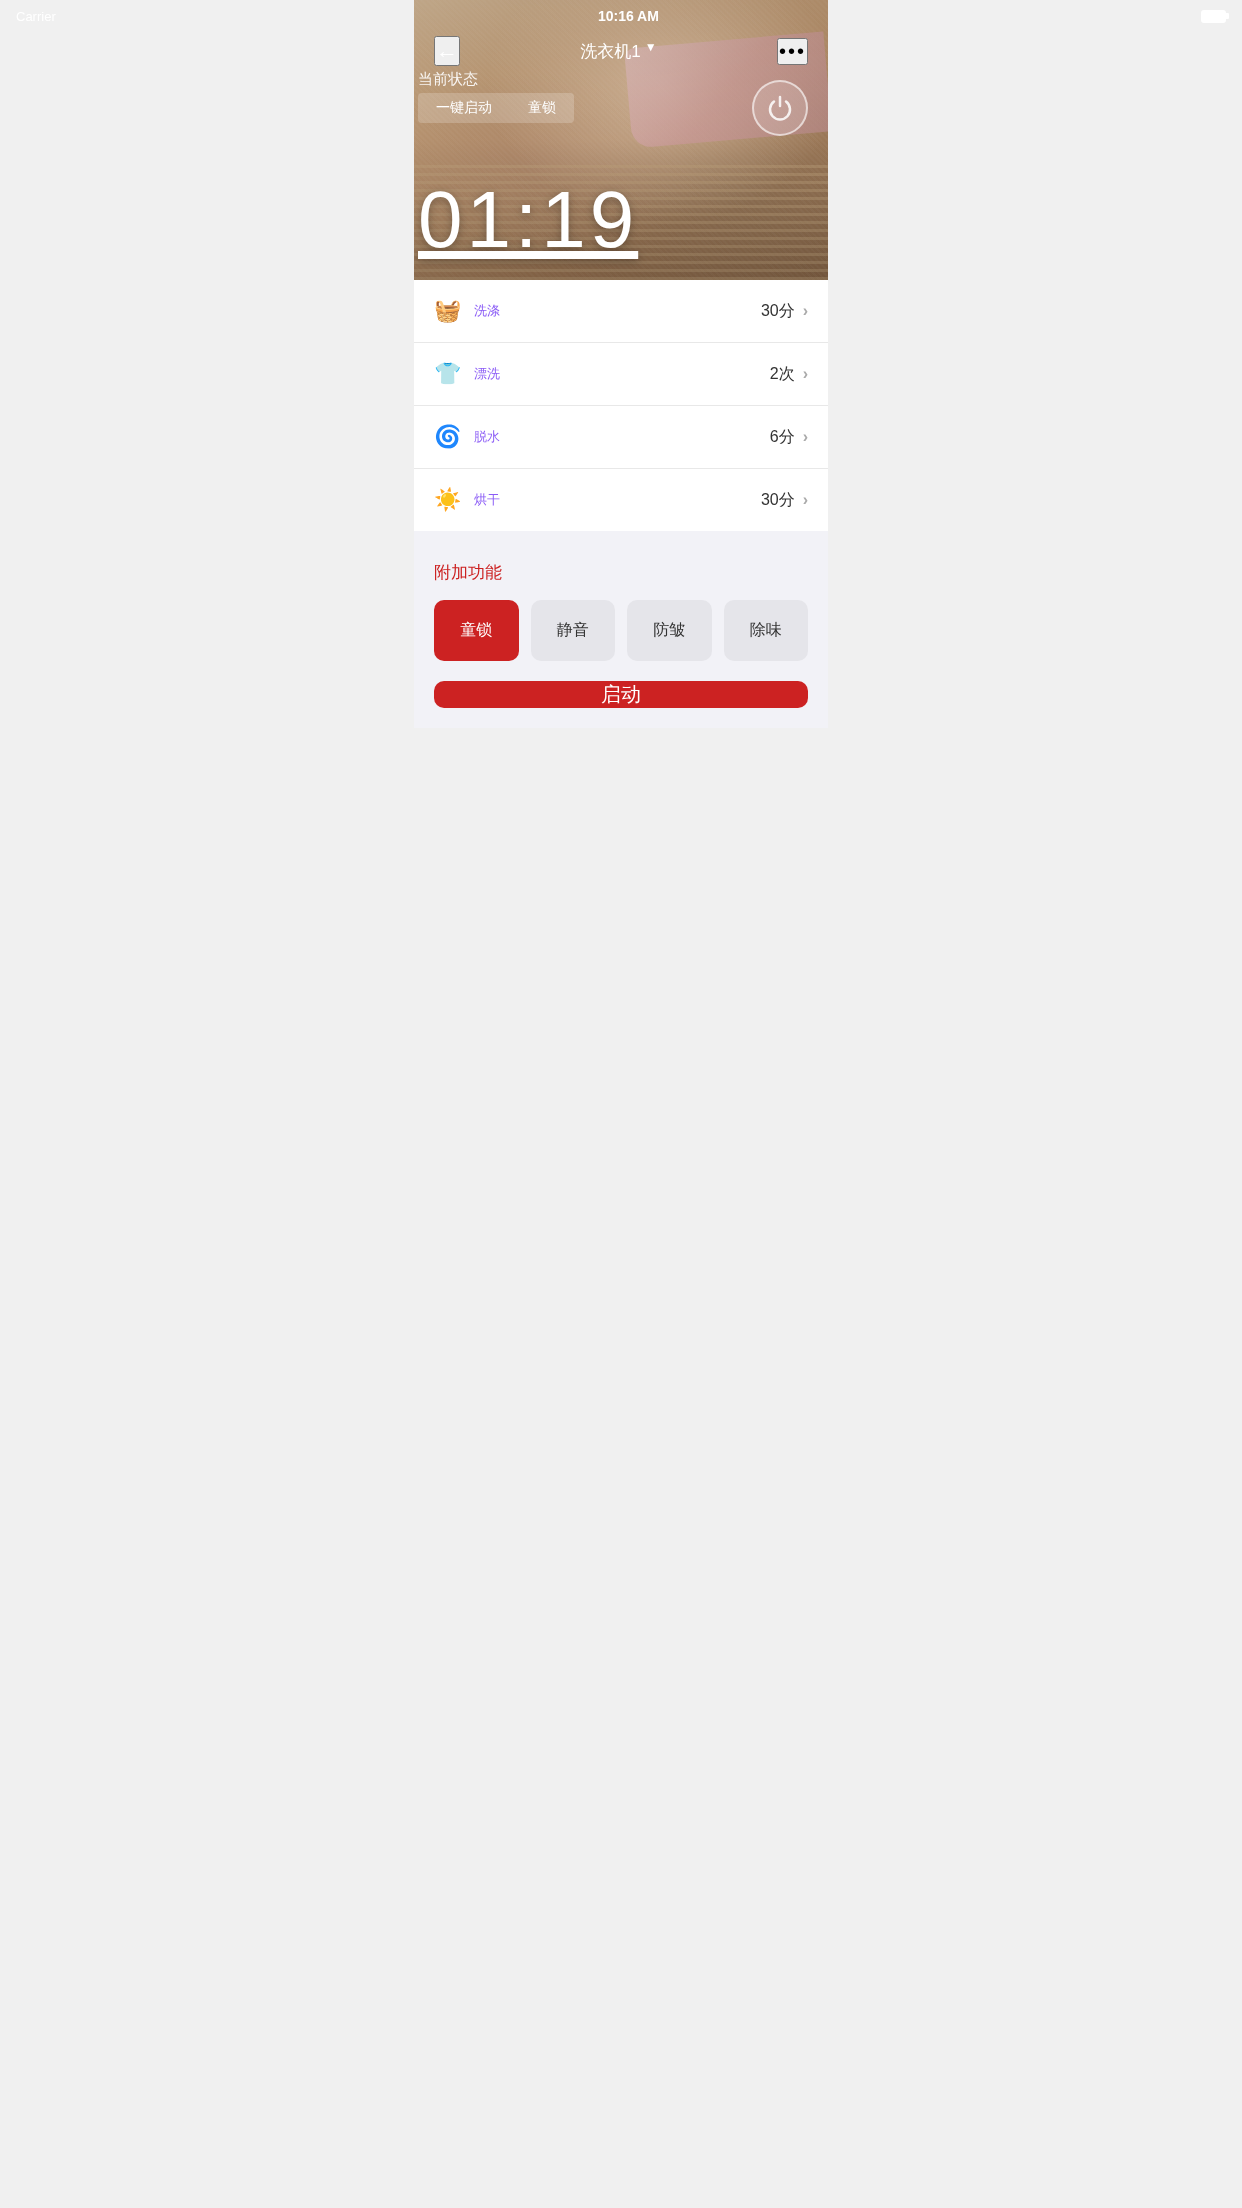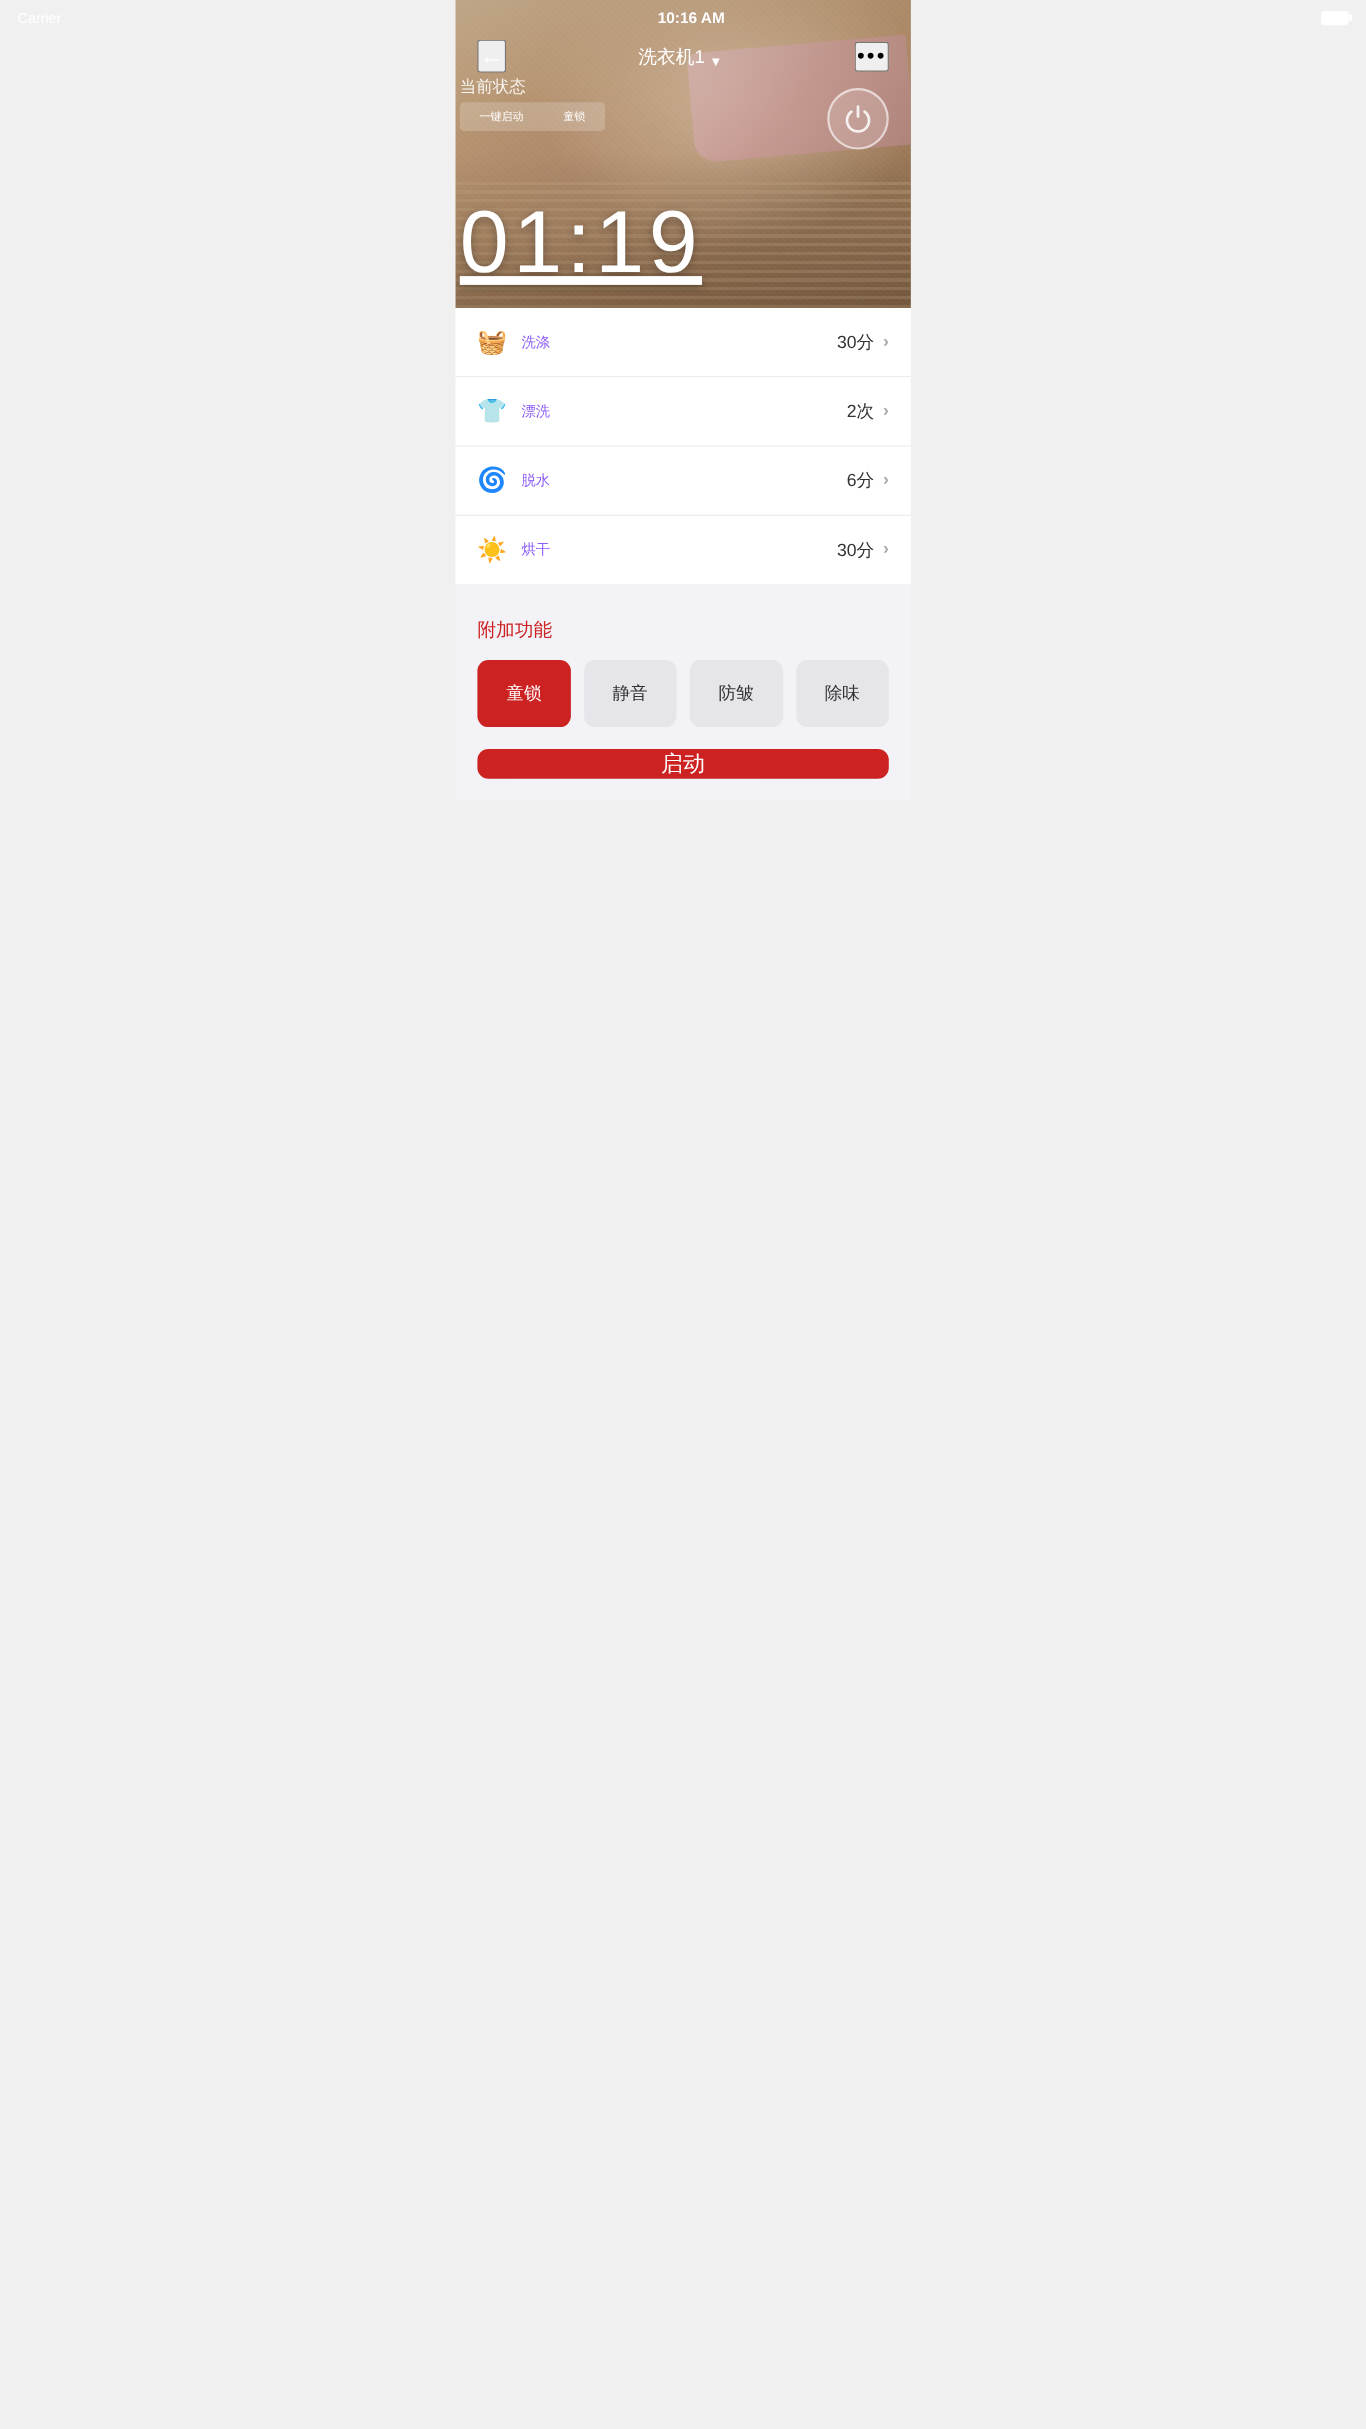--- a/index.html
+++ b/index.html
@@ -59,21 +59,21 @@
     }
     .header .back-btn {
       font-size: 22px;
       cursor: pointer;
       color: white;
     }
     .header .title {
       font-size: 17px;
       font-weight: 500;
       display: flex;
-      align-items: flex-end;
+      align-items: flex-start;
       gap: 4px;
     }
     .header .title .dropdown-icon {
       font-size: 12px;
     }
     .header .more-btn {
       font-size: 20px;
       letter-spacing: 2px;
       cursor: pointer;
     }
@@ -163,21 +163,21 @@
       display: flex;
       gap: 0;
       margin-bottom: 8px;
     }
 
     .hero-btn {
       background: rgba(255,255,255,0.2);
       border: none;
       color: white;
       padding: 6px 18px;
-      font-size: 10px;
+      font-size: 14px;
       cursor: pointer;
       border-radius: 0;
     }
     .hero-btn:first-child { border-radius: 4px 0 0 4px; }
     .hero-btn:last-child { border-radius: 0 4px 4px 0; }
 
     .hero-timer {
       font-size: 80px;
       font-weight: 200;
       letter-spacing: 4px;

